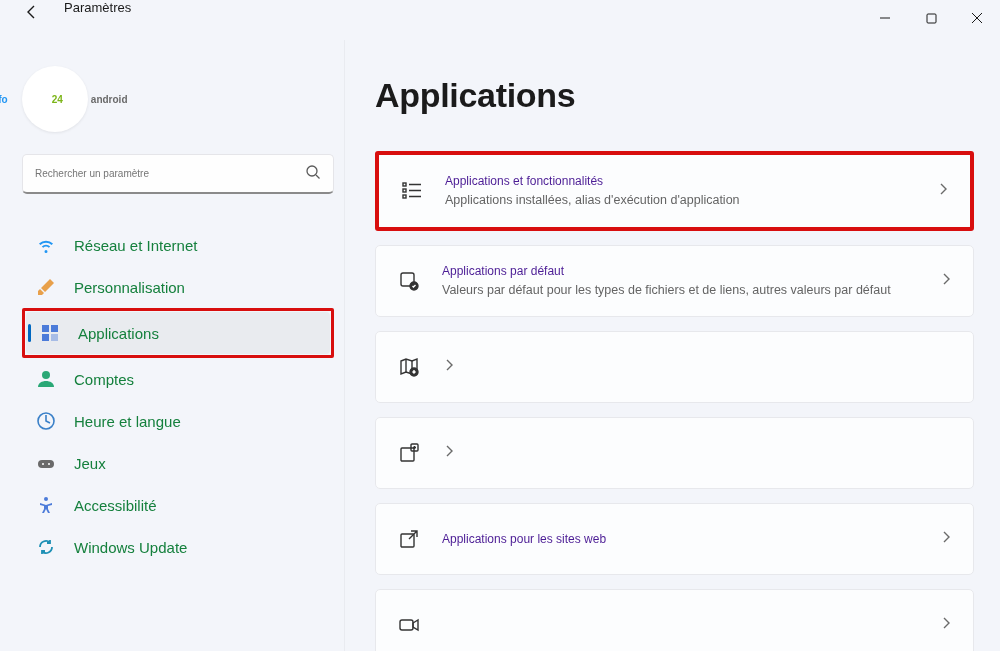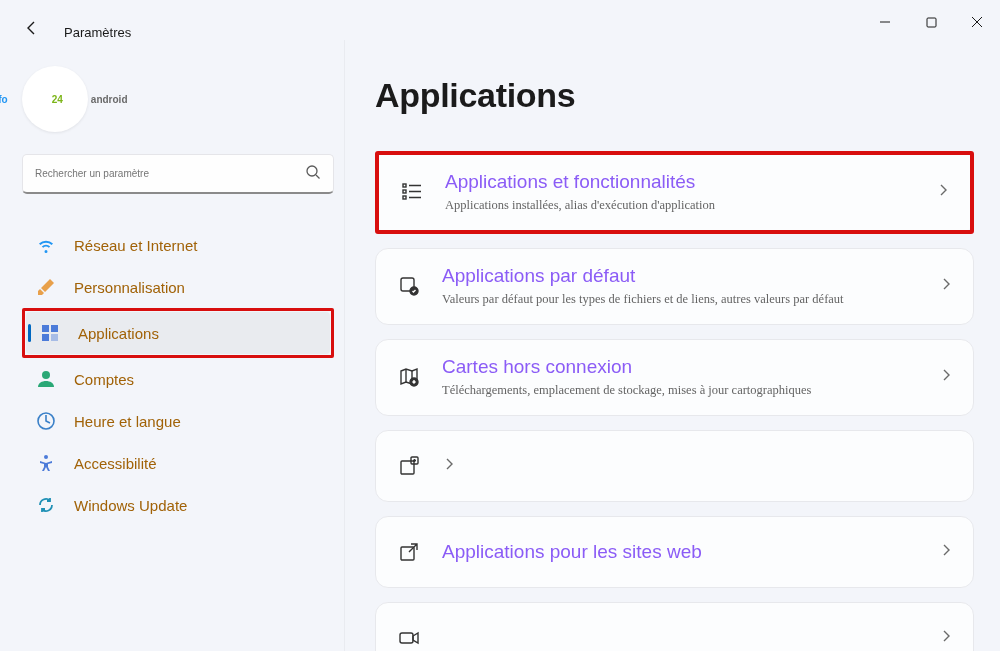--- a/index.html
+++ b/index.html
@@ -7,21 +7,21 @@
       font-family: "Segoe UI", -apple-system, sans-serif;
       background: #f3f5fa;
       width: 1000px;
       height: 651px;
       overflow: hidden;
       color: #1a1a1a;
     }
     .titlebar {
       height: 40px;
       display: flex;
-      align-items: flex-end;
+      align-items: flex-start;
       padding: 0 0 0 20px;
       background: #f3f5fa;
     }
     .back-btn {
       width: 24px; height: 24px;
       display:flex;align-items:center;justify-content:center;
       margin-right: 20px;
       cursor:pointer;
       color:#1a1a1a;
     }
@@ -79,21 +79,21 @@
     .search .mag { color:#5a5a5a; }
     .nav { display:flex;flex-direction:column;gap:0; }
     .nav-item {
       display:flex;align-items:center;
       gap: 18px;
       height:42px;
       padding: 0 12px 0 14px;
       border-radius:4px;
       cursor:pointer;
       font-size:15px;
-      color:#a16207;
+      color:#15803d;
       position:relative;
     }
     .nav-item.selected {
       background:#e9ebef;
     }
     .nav-item.selected::before {
       content:"";position:absolute;left:2px;top:12px;bottom:12px;width:3px;
       background:#0067c0;border-radius:3px;
     }
     .nav-item .ic {
@@ -112,39 +112,39 @@
     .page-title {
       font-size:34px;
       font-weight:600;
       letter-spacing:-0.3px;
       margin-bottom: 36px;
       color:#1b1b1b;
     }
     .row {
       background:#fcfdfe;
       border:1px solid #e7e8ec;
-      border-radius:13px;
+      border-radius:5px;
       display:flex;align-items:center;
       padding: 16px 20px 16px 20px;
       margin-bottom:14px;
       cursor:pointer;
       gap:20px;
       min-height:72px;
     }
     .row .ric {
       width:26px;height:26px;color:#333;
       display:flex;align-items:center;justify-content:center;
       flex-shrink:0;
     }
     .row .txt { flex:1; }
     .row .t {
-      font-size:19px;color:#8b5cf6;
+      font-size:12px;color:#4c1d95;
     }
     .row .d {
-      font-size:12.5px;color:#646464;margin-top:4px;line-height:1.35;font-family:Liberation Serif, serif;
+      font-size:12.5px;color:#646464;margin-top:4px;line-height:1.35;
     }
     .row .chev {
       color:#6a6a6a;flex-shrink:0;
     }
     .row-hl {
       border:4px solid #d80e0e;
       border-radius:3px;
       padding:0;
       margin-bottom:14px;
     }
@@ -244,20 +244,30 @@
       <div class="nav-item">
         <span class="ic">
           <svg width="20" height="20" viewBox="0 0 20 20" fill="none" stroke="#3a80c8" stroke-width="1.6">
               <circle cx="10" cy="10" r="8"></circle>
               <path d="M10 4v6l4 2"></path>
             </svg>
         </span>
         <span>Heure et langue</span>
       </div>
 
+      <div class="nav-item">
+        <span class="ic">
+          <svg width="20" height="20" viewBox="0 0 20 20" fill="#6a6a6a">
+              <rect x="2" y="7" width="16" height="8" rx="4"></rect>
+              <circle cx="7" cy="11" r="1" fill="#fff"></circle>
+              <circle cx="13" cy="11" r="1" fill="#fff"></circle>
+            </svg>
+        </span>
+        <span>Jeux</span>
+      </div>
 
       <div class="nav-item">
         <span class="ic">
           <svg width="20" height="20" viewBox="0 0 20 20" fill="#4c7bd9">
               <circle cx="10" cy="4" r="2"></circle>
               <path d="M4 8l6 2 6-2v2l-4 1v3l2 4h-2l-2-4-2 4H6l2-4v-3L4 10z"></path>
             </svg>
         </span>
         <span>Accessibilité</span>
       </div>
@@ -322,24 +332,20 @@
 
     <div class="row">
       <div class="ric">
         <svg width="22" height="22" viewBox="0 0 22 22" fill="none" stroke="currentColor" stroke-width="1.4">
             <path d="M3 5l5-2 6 2 5-2v13l-5 2-6-2-5 2z"></path>
             <path d="M8 3v13M14 5v13"></path>
             <circle cx="16" cy="16" r="4" fill="#333"></circle>
             <path d="M16 14v3m-1.5-1.5L16 17l1.5-1.5" stroke="#fff"></path>
           </svg>
       </div>
-      <div class="txt">
-        <div class="t">Cartes hors connexion</div>
-        <div class="d">Téléchargements, emplacement de stockage, mises à jour cartographiques</div>
-      </div>
       <div class="chev">
         <svg width="14" height="14" viewBox="0 0 14 14" fill="none" stroke="currentColor" stroke-width="1.4">
             <path d="M5 2l5 5-5 5"></path>
           </svg>
       </div>
     </div>
 
     <div class="row">
       <div class="ric">
         <svg width="22" height="22" viewBox="0 0 22 22" fill="none" stroke="currentColor" stroke-width="1.4">

